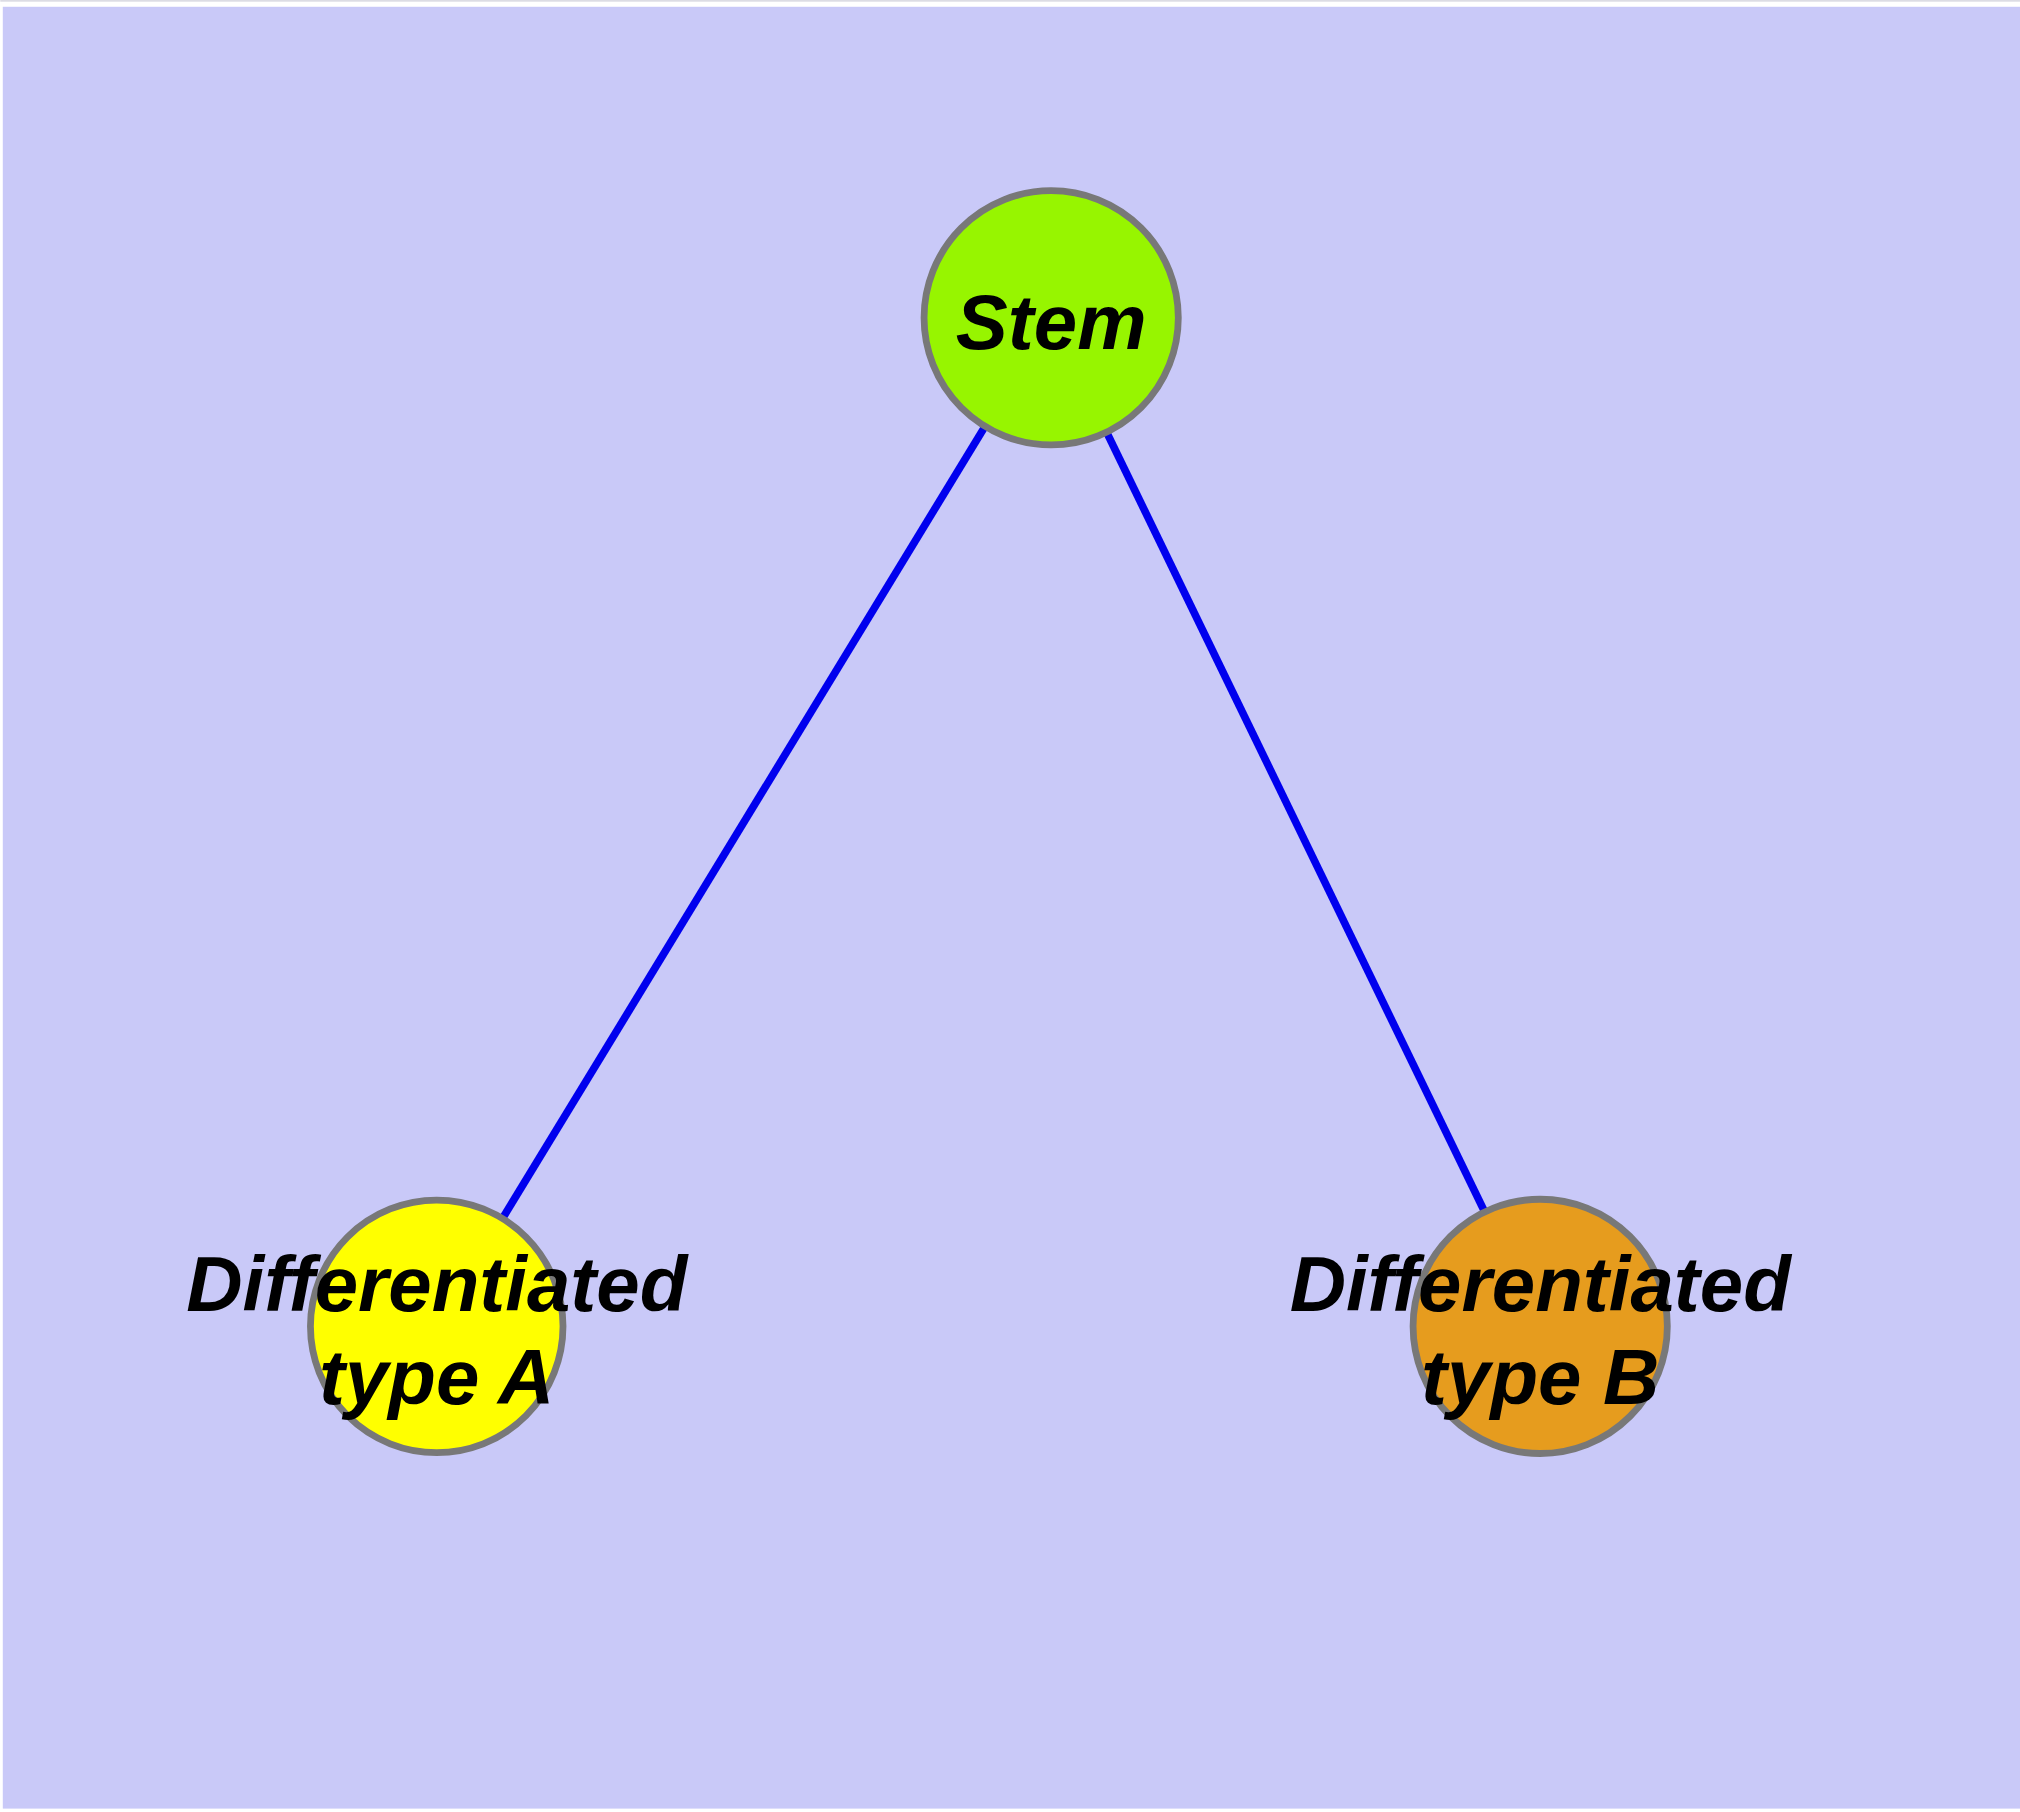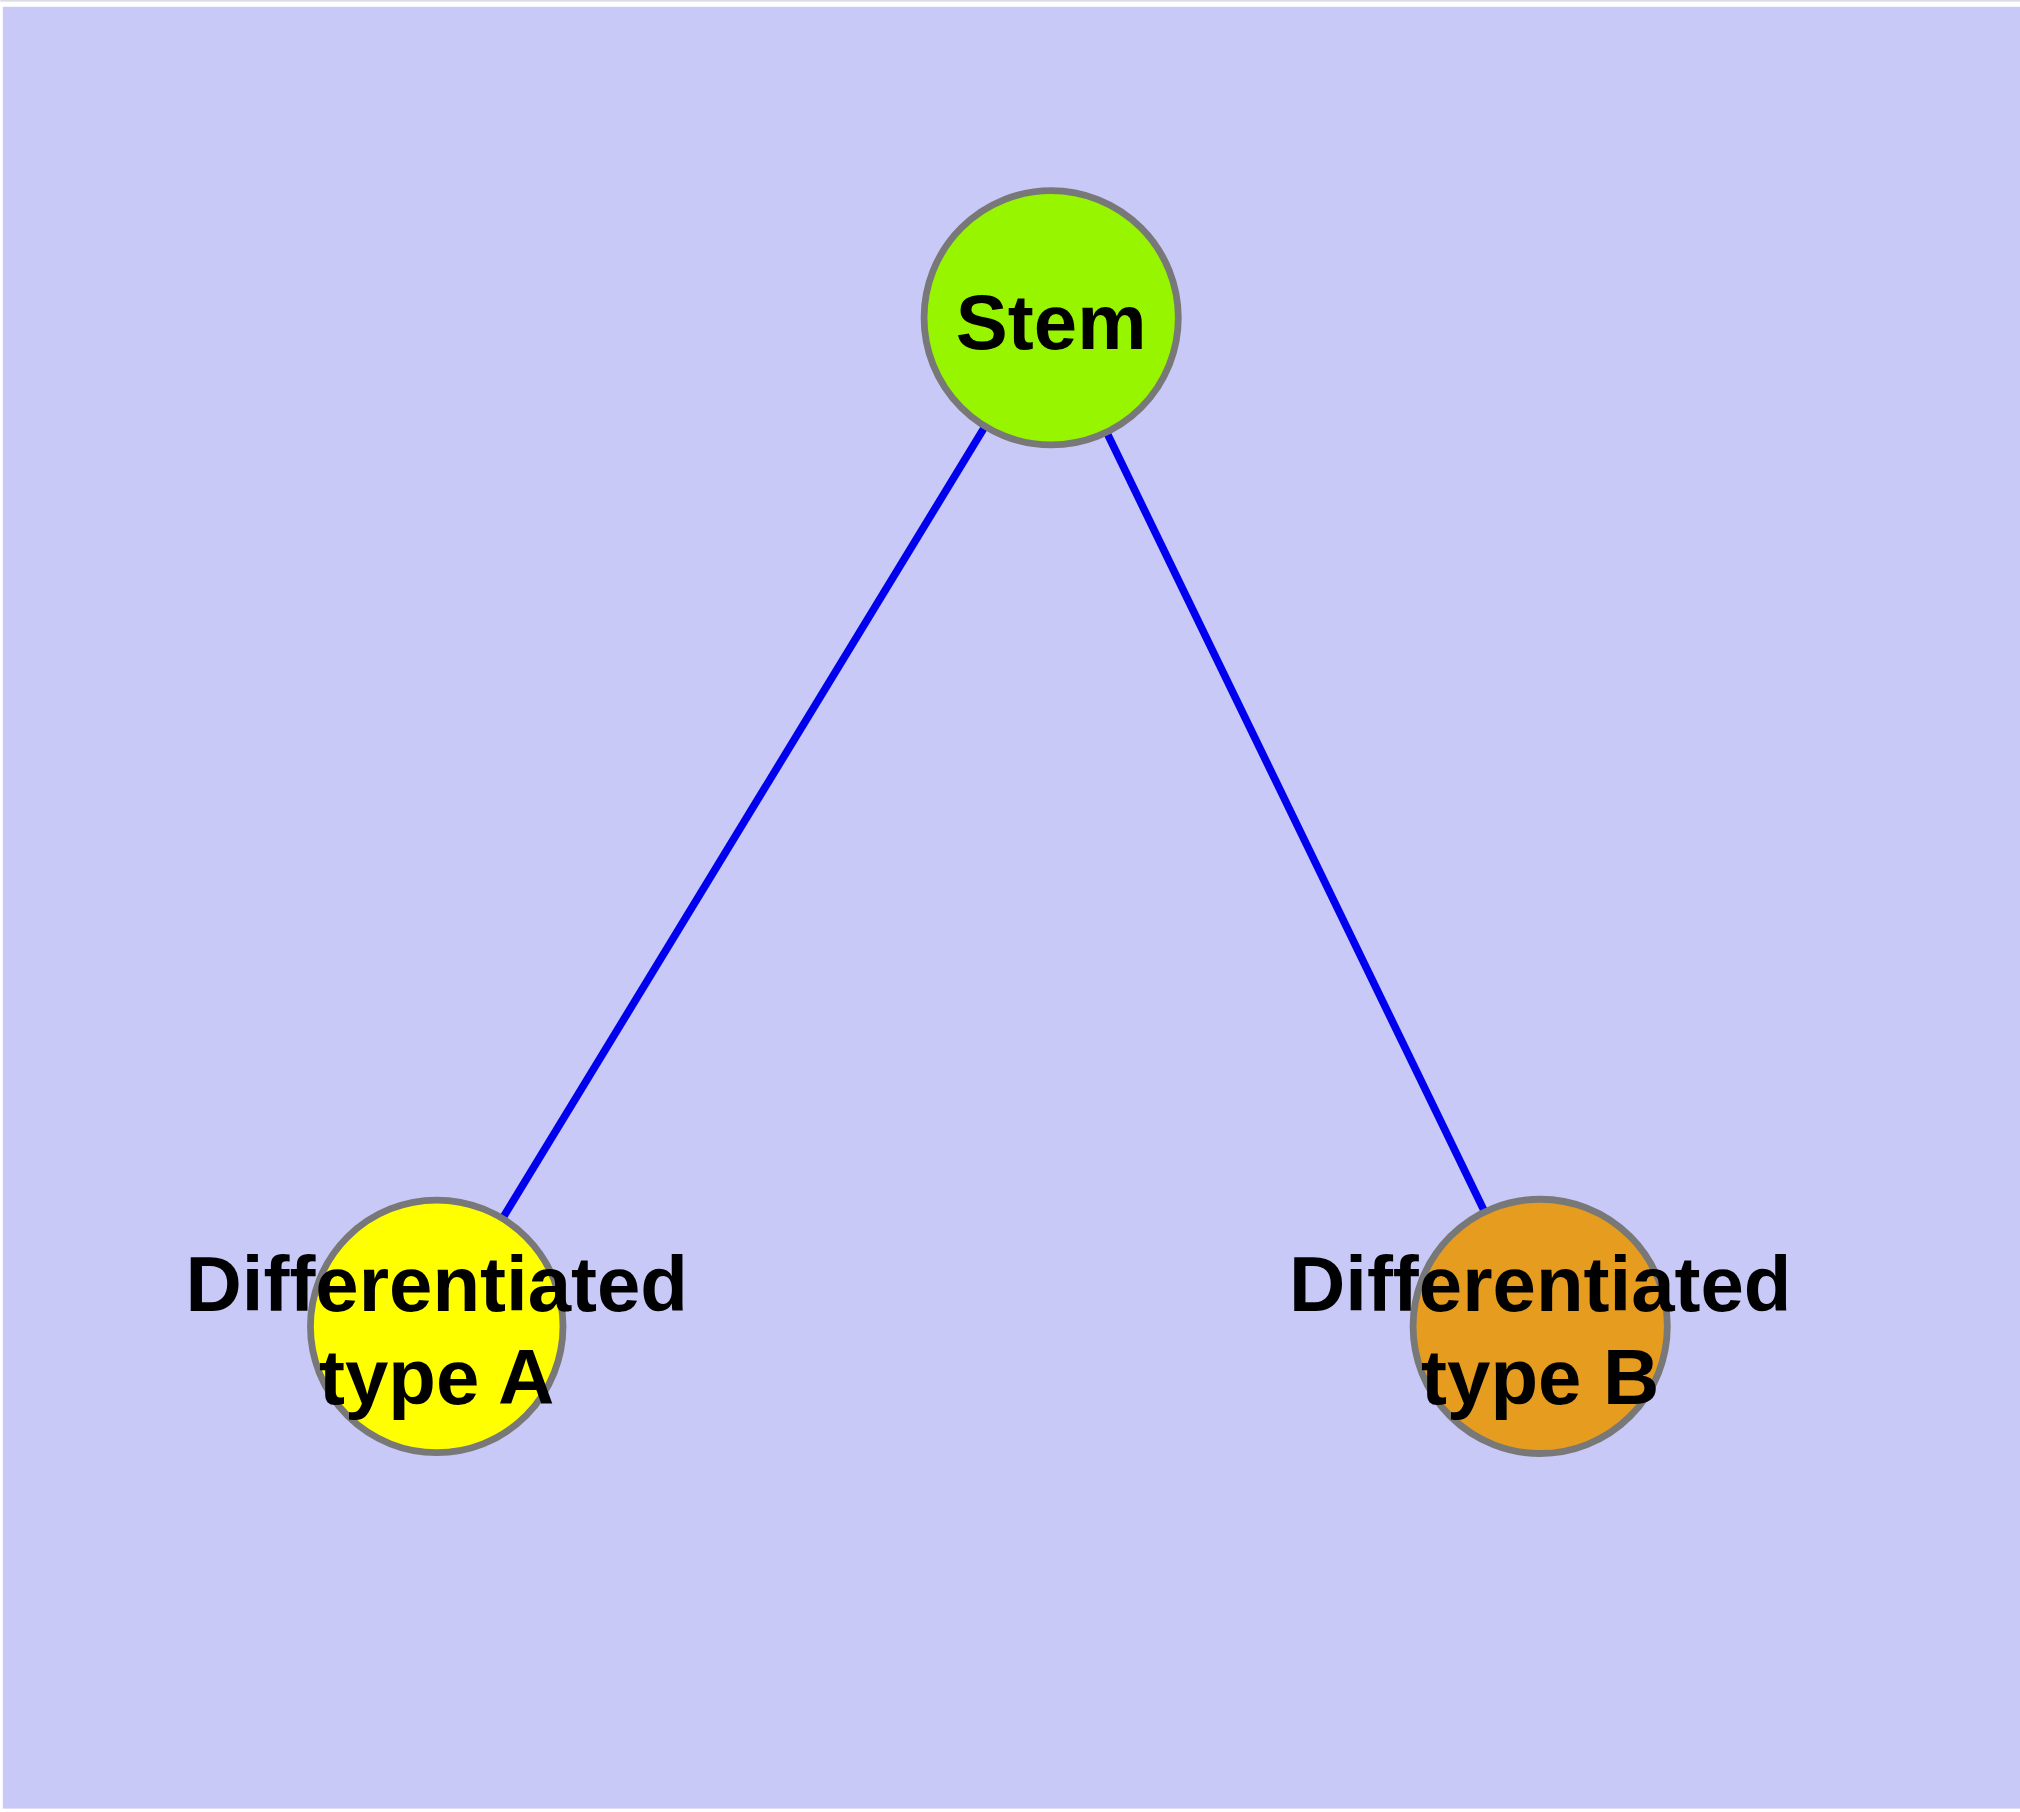--- a/index.html
+++ b/index.html
@@ -8,20 +8,21 @@
     background: #ffffff;
     width: 2021px;
     height: 1812px;
     overflow: hidden;
     font-family: "Liberation Sans", sans-serif;
   }
   .stage {
     position: relative;
     width: 2021px;
     height: 1327px;
+    font-style: italic;
   }
   svg.graph {
     position: absolute;
     top: 0;
     left: 0;
     display: block;
   }
   .node-label {
     font-family: "Liberation Sans", "DejaVu Sans", sans-serif;
     font-weight: bold;

